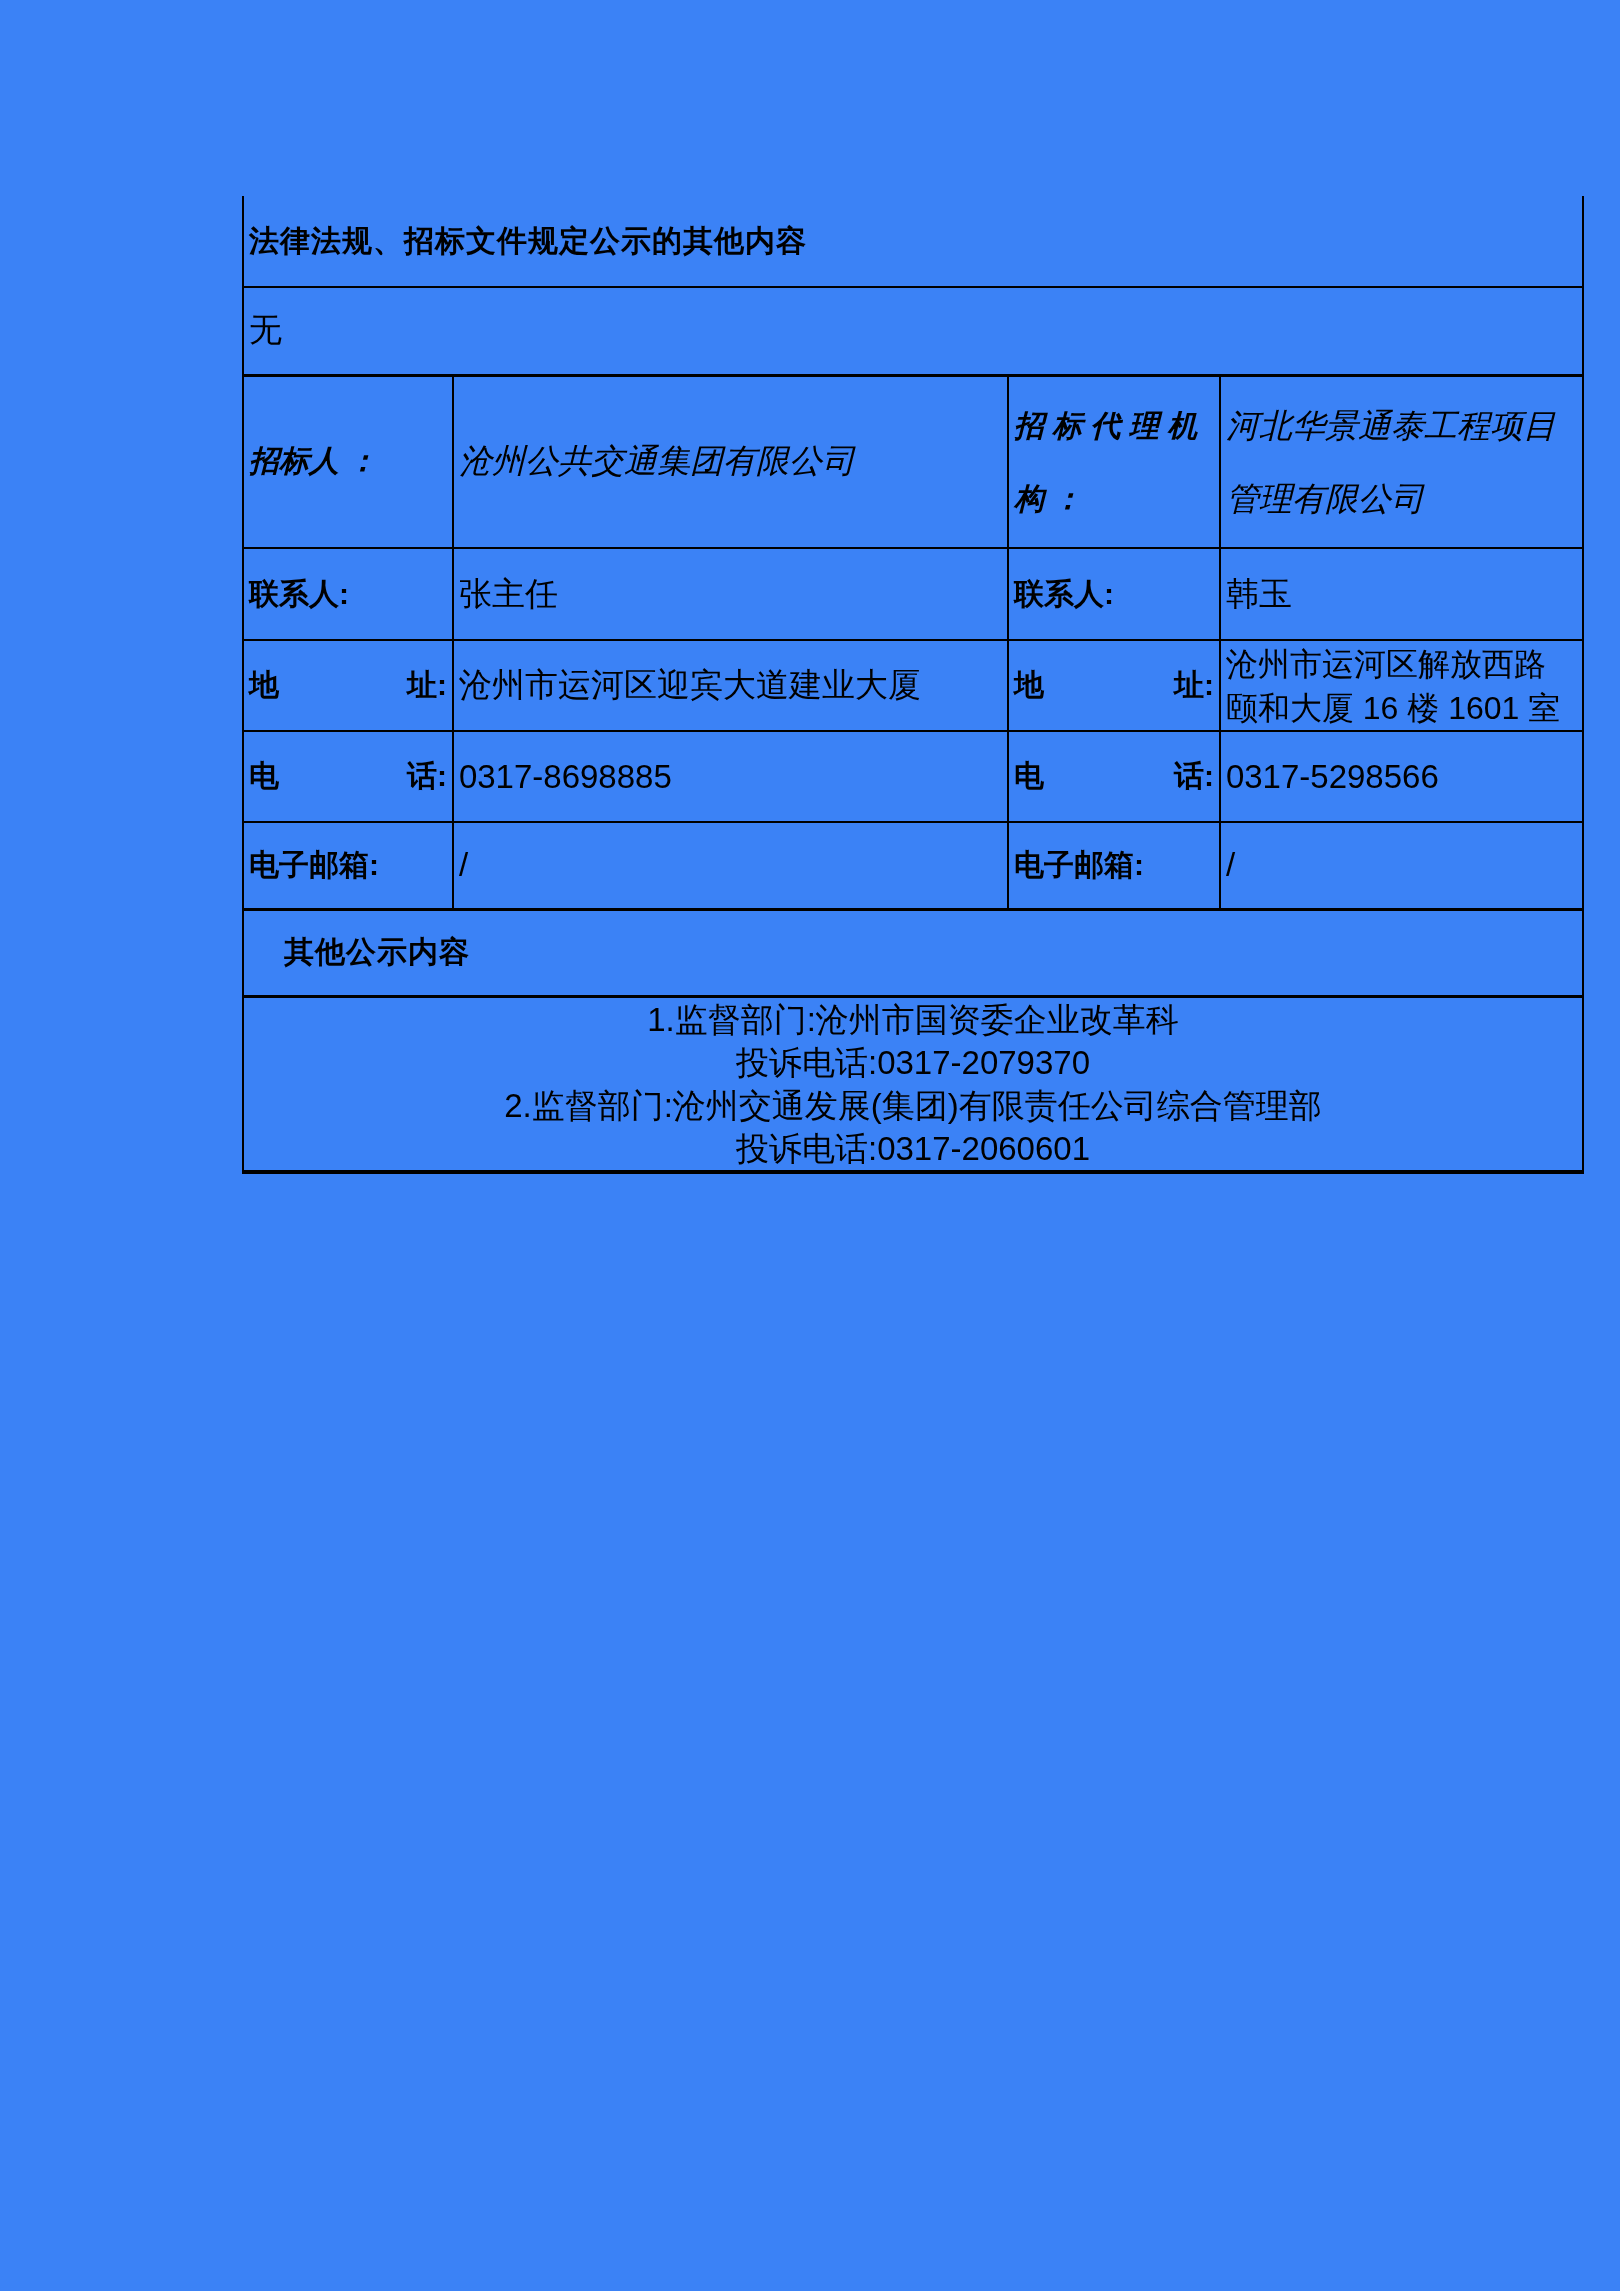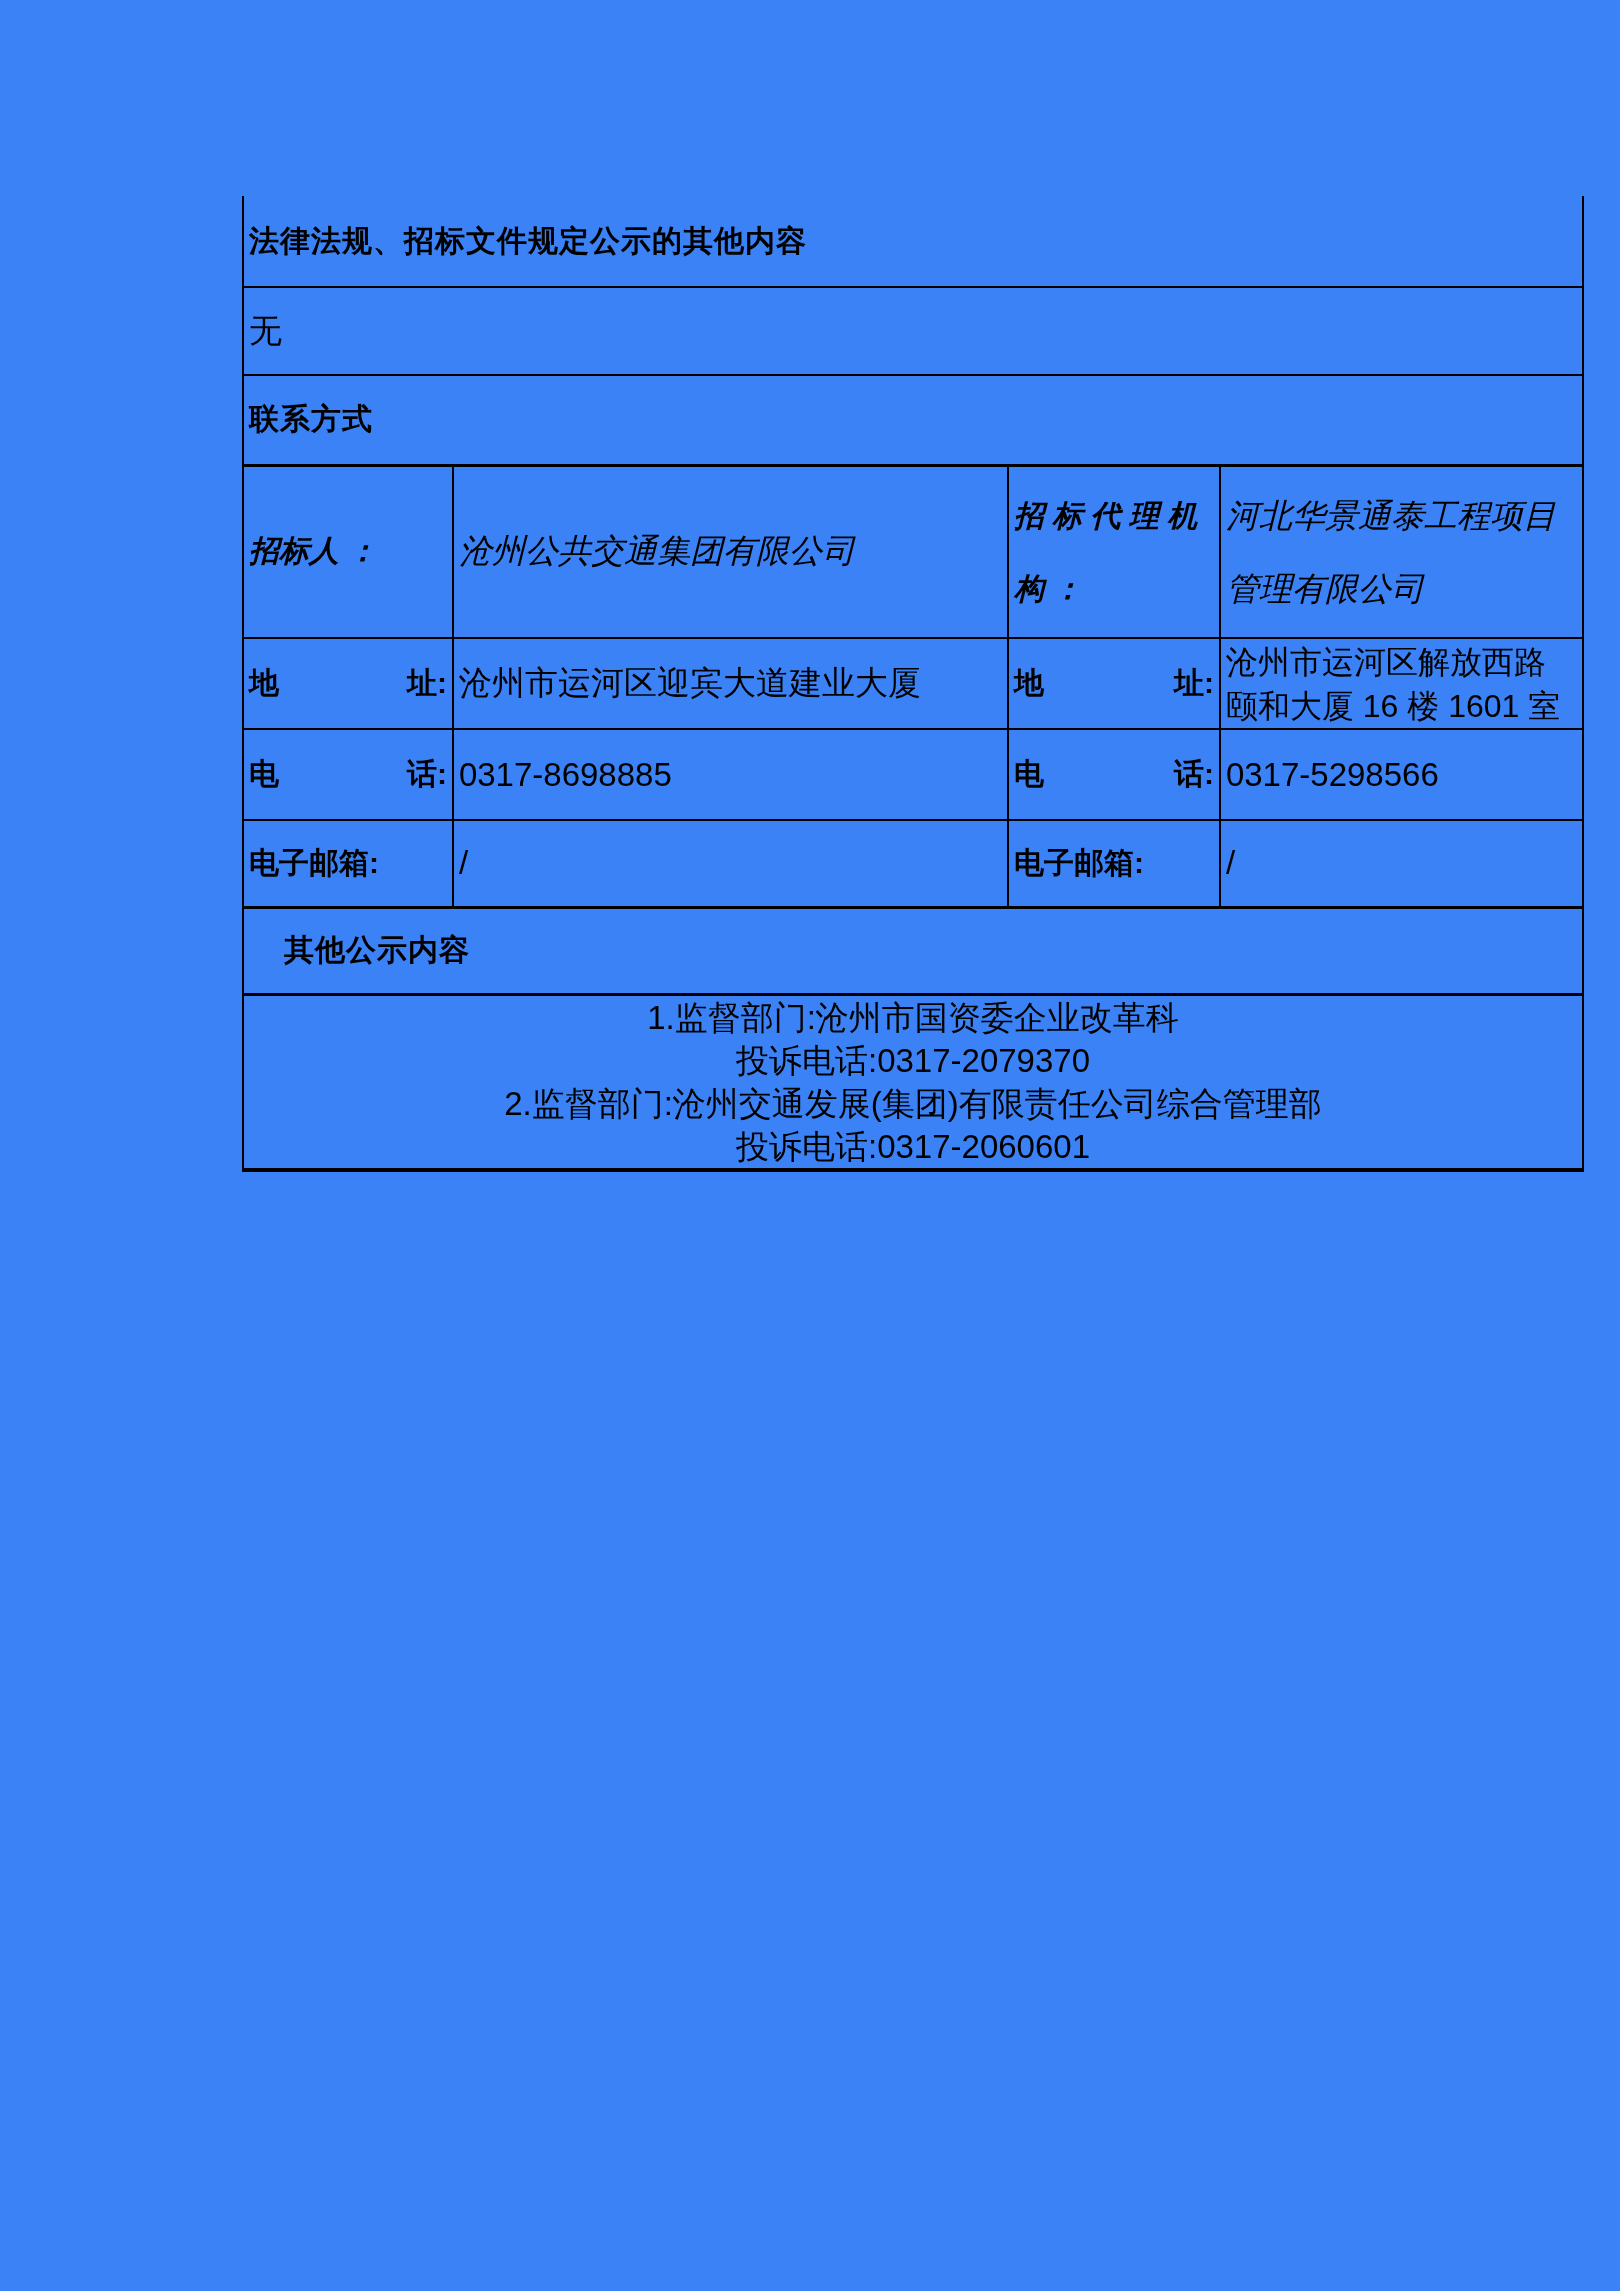--- a/index.html
+++ b/index.html
@@ -95,33 +95,36 @@
 
     <tbody>
         <tr class="r1">
       <td colspan="4" class="hdr">法律法规、招标文件规定公示的其他内容</td>
     </tr>
 
     <tr class="r2">
       <td colspan="4" class="val">无</td>
     </tr>
 
-    <tr class="r3">
-      <td colspan="4" class="hdr">联系方式</td>
-    </tr>
 
     <tr class="r4">
       <td class="lbl">招标人 ：</td>
       <td class="val">沧州公共交通集团有限公司</td>
       <td class="lbl pre tall">招 标 代 理 机
 构 ：</td>
       <td class="val pre tall">河北华景通泰工程项目
 管理有限公司</td>
     </tr>
 
+    <tr class="r5">
+      <td class="lbl">联系人:</td>
+      <td class="val">张主任</td>
+      <td class="lbl">联系人:</td>
+      <td class="val">韩玉</td>
+    </tr>
 
     <tr class="r6">
       <td class="lbl">
         <div class="split">
           <span>地</span>
           <span>址:</span>
         </div>
       </td>
       <td class="val">沧州市运河区迎宾大道建业大厦</td>
       <td class="lbl">

